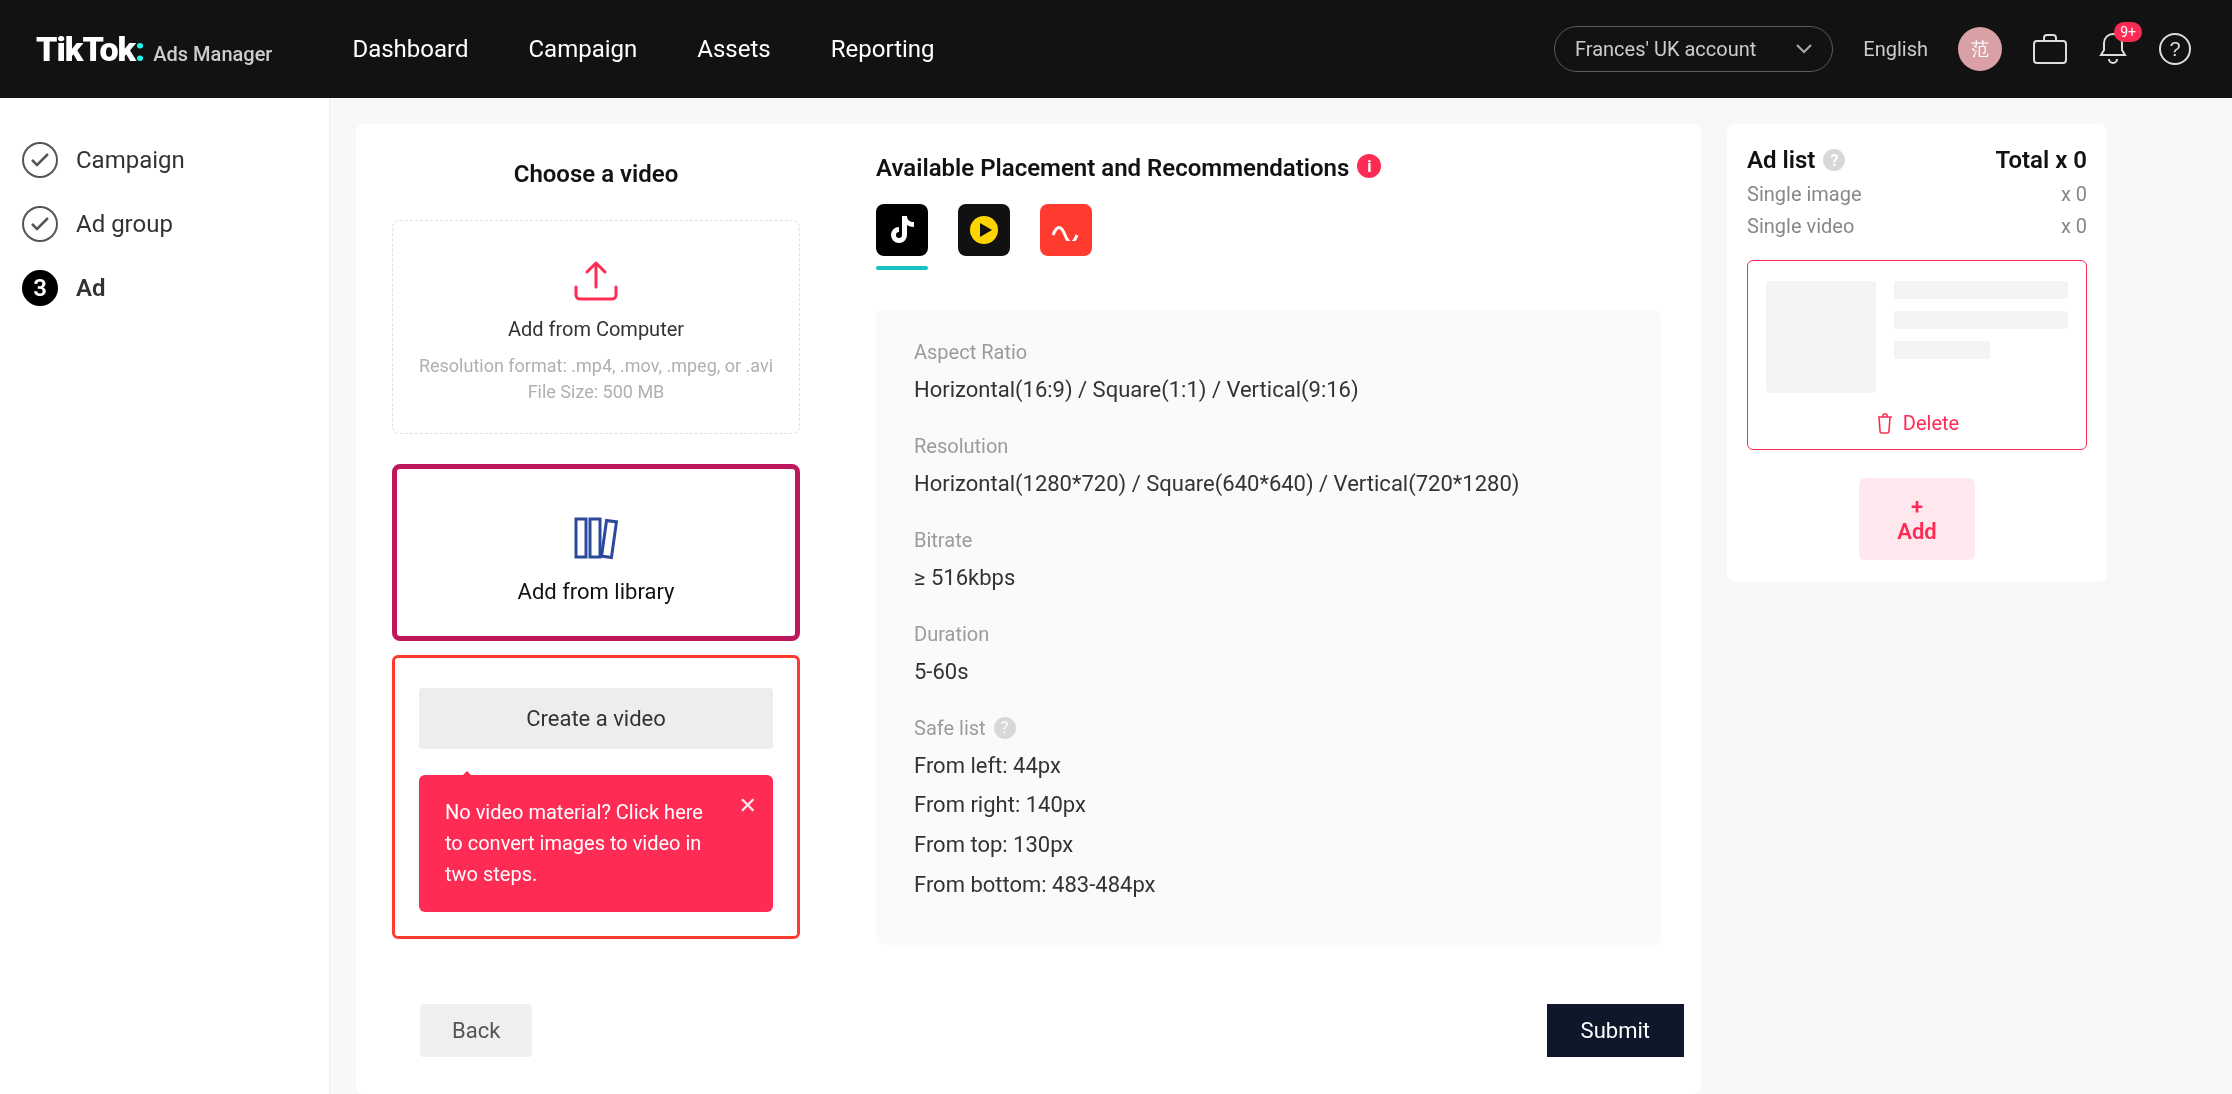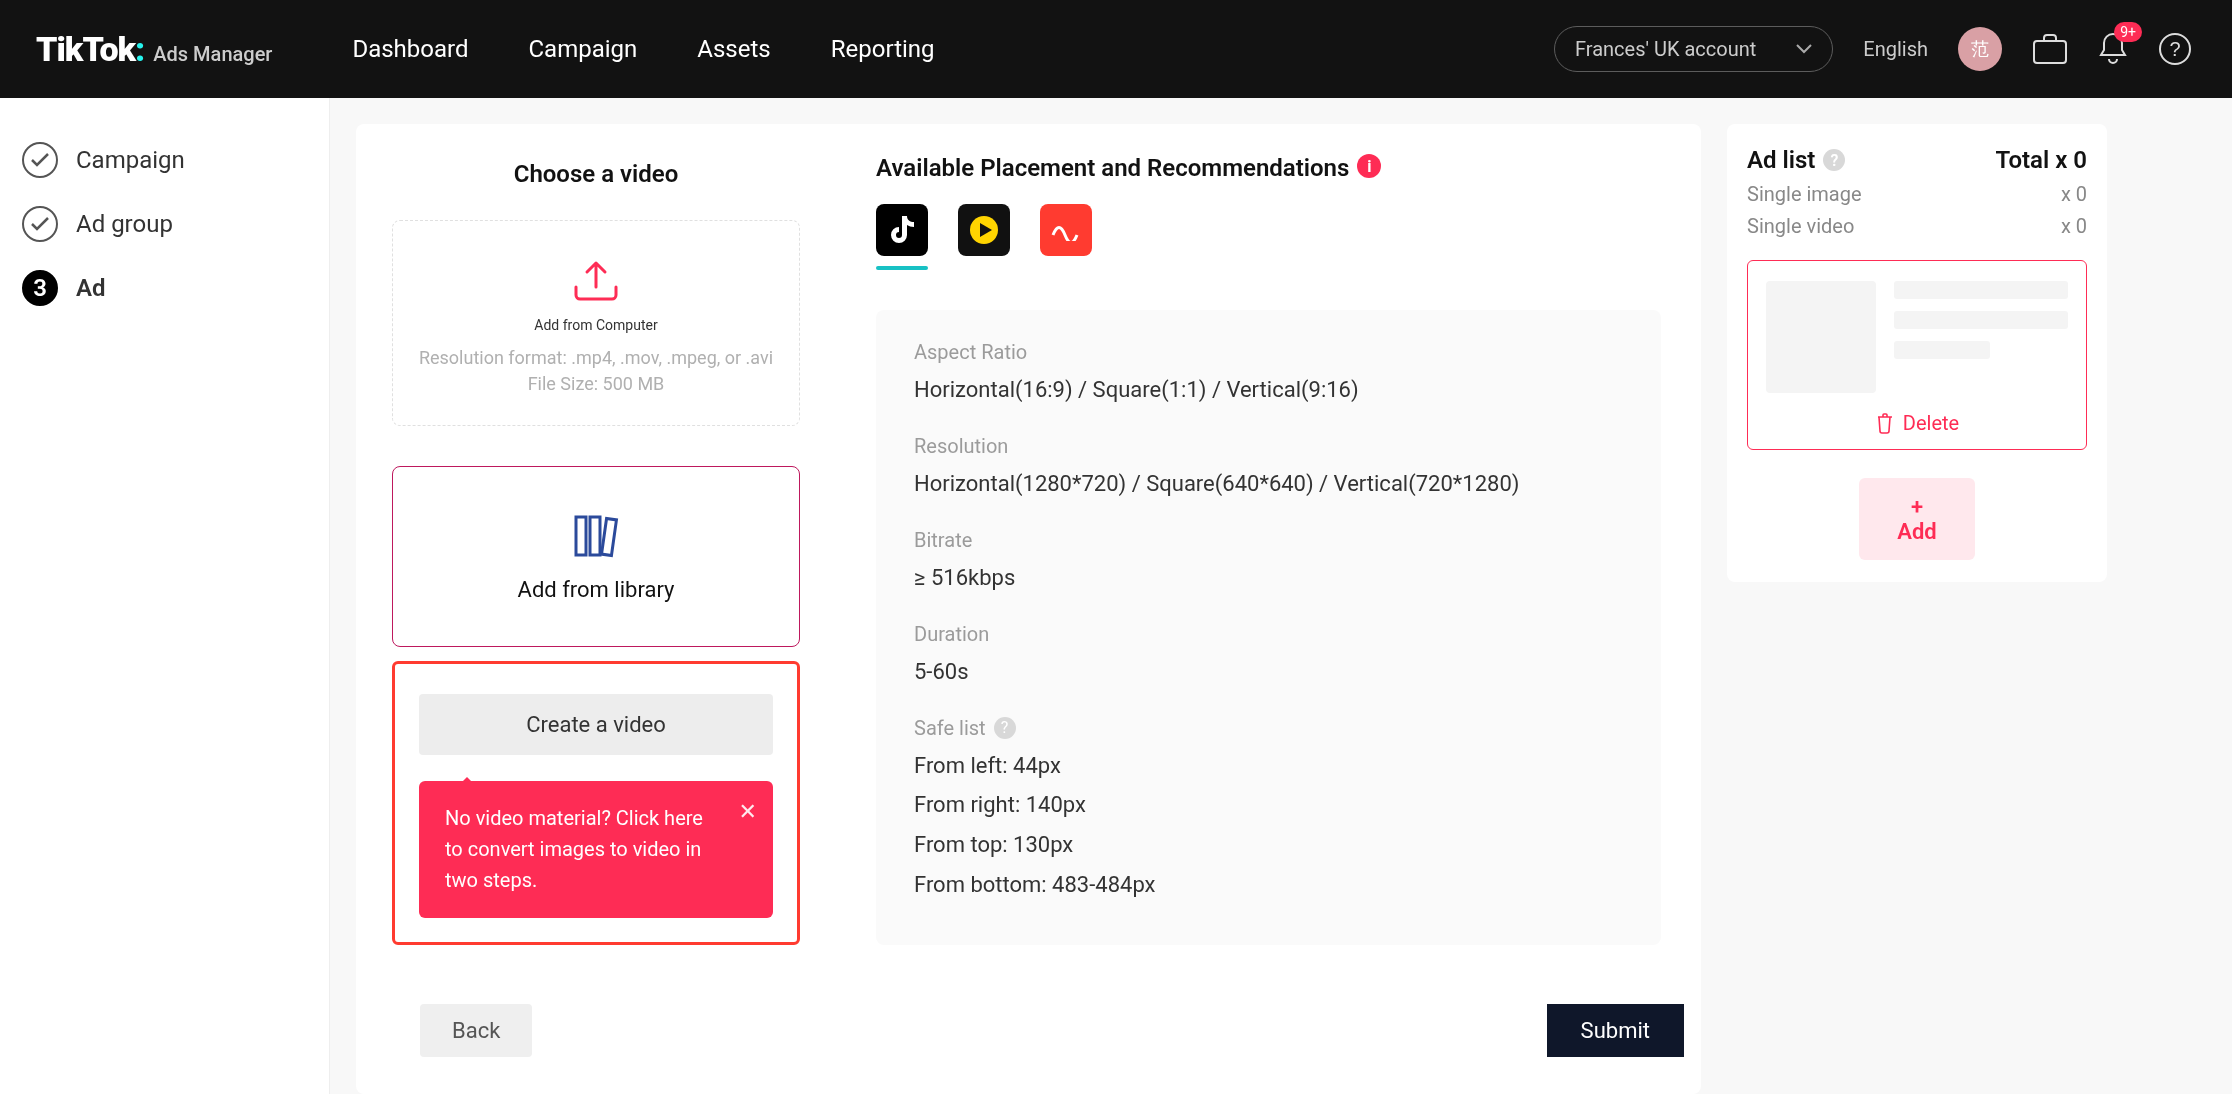--- a/index.html
+++ b/index.html
@@ -34,24 +34,24 @@
 .card-main { background:#fff; border-radius:8px; width:1345px; padding: 0; display:flex; gap:50px; }
 .card-side { background:#fff; border-radius:8px; width:380px; padding:22px 20px; align-self:flex-start;}
 
 
 .col-left { width:470px; padding:36px 26px 36px 36px; }
 .col-right { flex:1; padding:30px 40px 30px 0; }
 
 .h-choose { font-size:24px; font-weight:600; text-align:center; margin-bottom:32px; }
 
 .uploadbox { border:1px dashed #e0e0e0; border-radius:8px; padding:36px 24px 28px; text-align:center; cursor:pointer; }
-.uploadbox .title { font-size:14px; color:#333; margin:14px 0 12px; }
+.uploadbox .title { font-size:20px; color:#333; margin:14px 0 12px; }
 .uploadbox .hint { font-size:18px; color:#b0b0b0; line-height:1.45; }
 
-.libbox { border:1px solid #be185d; border-radius:8px; padding:46px 24px 44px; text-align:center; margin-top:40px; cursor:pointer; }
+.libbox { border:5px solid #be185d; border-radius:8px; padding:46px 24px 32px; text-align:center; margin-top:30px; cursor:pointer; }
 .libbox .title { font-size:22px; margin-top:18px; }
 
 .highlight-create { border:3px solid #ff3b30; border-radius:6px; padding:30px 24px 24px; margin-top:14px; }
 .createbtn { background:#ededed; border-radius:4px; font-size:22px; color:#333; text-align:center; padding:18px 8px; cursor:pointer; }
 .tooltip { position:relative; background:#fe2c55; color:#fff; border-radius:6px; padding:22px 56px 22px 26px; margin-top:26px; font-size:20px; line-height:1.55; }
 .tooltip:before { content:""; position:absolute; top:-12px; left:40px; border:8px solid transparent; border-bottom-color:#fe2c55; }
 .tooltip .close { position:absolute; top:14px; right:16px; cursor:pointer; font-size:22px; opacity:.9;}
 
 
 .placements-title { font-size:24px; font-weight:600; display:flex; gap:8px; }

